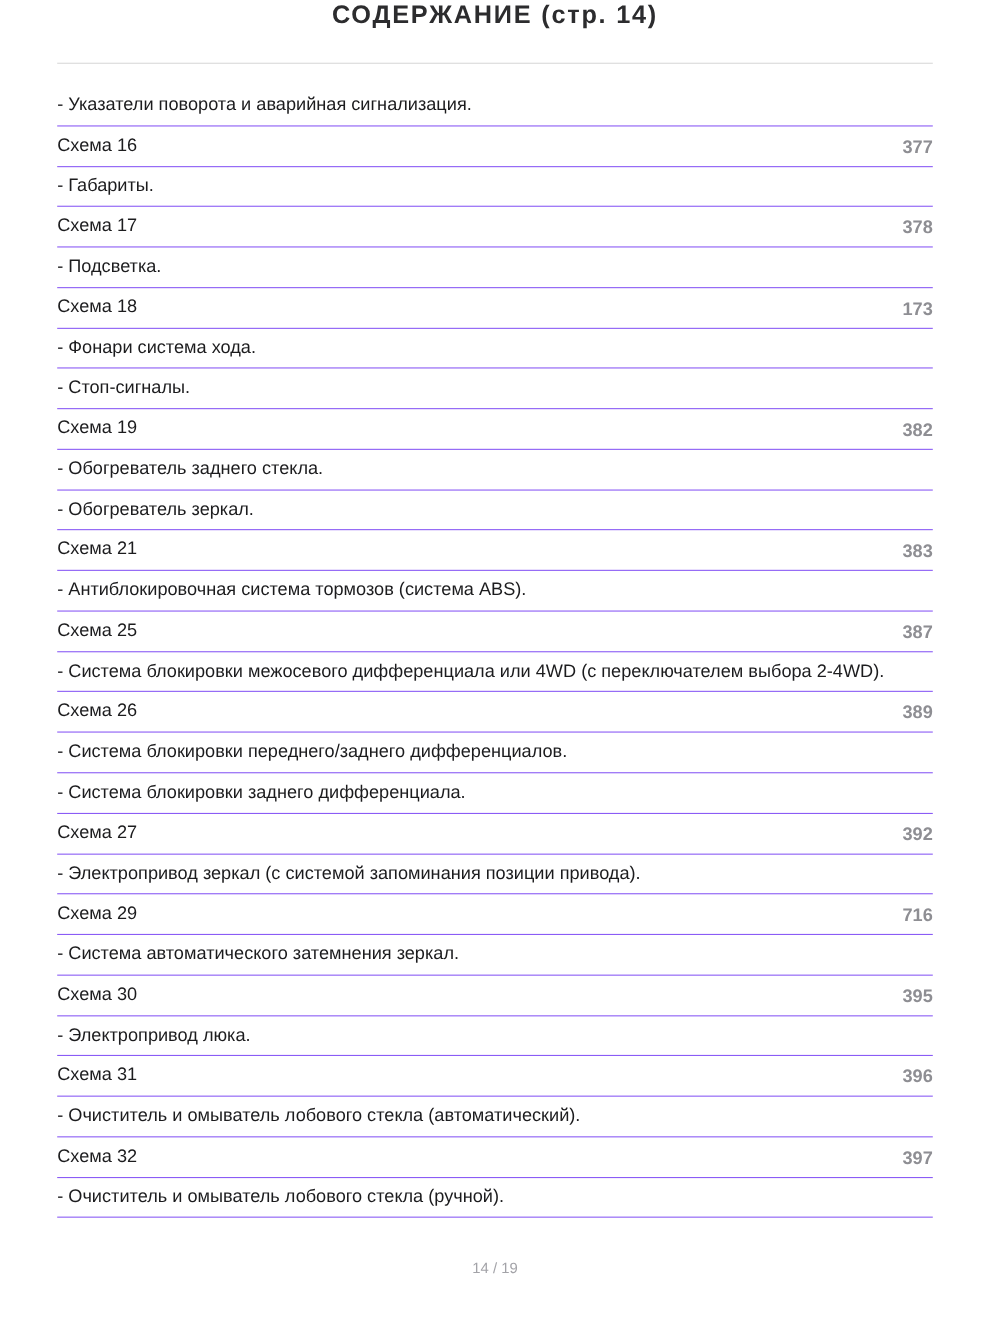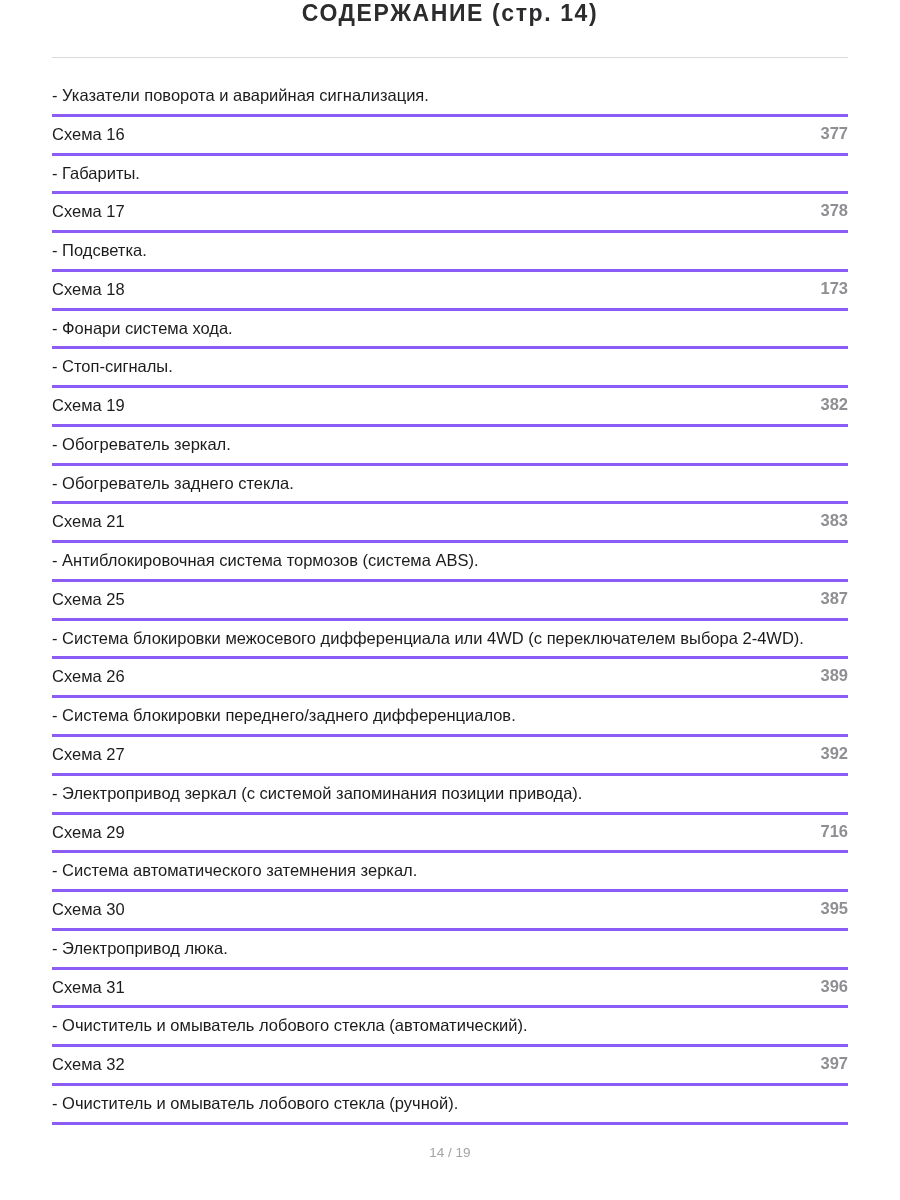--- a/index.html
+++ b/index.html
@@ -22,25 +22,25 @@
     letter-spacing: 1.6px;
     color: #2c2c2e;
   }
   .divider {
     border: none;
     border-top: 1px solid #d9d9d9;
     margin: 30px 0 20px 0;
   }
   .toc-row {
     display: flex;
-    align-items: flex-start;
+    align-items: flex-end;
     justify-content: space-between;
     gap: 18px;
     padding: 7px 0;
-    border-bottom: 3px solid #8b5cf6;
+    border-bottom: 1px solid #8b5cf6;
     cursor: pointer;
   }
   .toc-label {
     font-size: 16.5px;
     line-height: 1.32;
     color: #1c1c1e;
   }
   .toc-page {
     font-size: 16.5px;
     color: #8e8e93;
@@ -103,26 +103,26 @@
     <span class="toc-label">- Стоп-сигналы.</span>
 
   </div>
 
   <div class="toc-row">
     <span class="toc-label">Схема 19</span>
     <span class="toc-page">382</span>
   </div>
 
   <div class="toc-row">
+    <span class="toc-label">- Обогреватель заднего стекла.</span>
+
+  </div>
+
+  <div class="toc-row">
     <span class="toc-label">- Обогреватель зеркал.</span>
-
-  </div>
-
-  <div class="toc-row">
-    <span class="toc-label">- Обогреватель заднего стекла.</span>
 
   </div>
 
   <div class="toc-row">
     <span class="toc-label">Схема 21</span>
     <span class="toc-page">383</span>
   </div>
 
   <div class="toc-row">
     <span class="toc-label">- Антиблокировочная система тормозов (система ABS).</span>
@@ -142,20 +142,24 @@
   <div class="toc-row">
     <span class="toc-label">Схема 26</span>
     <span class="toc-page">389</span>
   </div>
 
   <div class="toc-row">
     <span class="toc-label">- Система блокировки переднего/заднего дифференциалов.</span>
 
   </div>
 
+  <div class="toc-row">
+    <span class="toc-label">- Система блокировки заднего дифференциала.</span>
+
+  </div>
 
   <div class="toc-row">
     <span class="toc-label">Схема 27</span>
     <span class="toc-page">392</span>
   </div>
 
   <div class="toc-row">
     <span class="toc-label">- Электропривод зеркал (с системой запоминания позиции привода).</span>
 
   </div>

